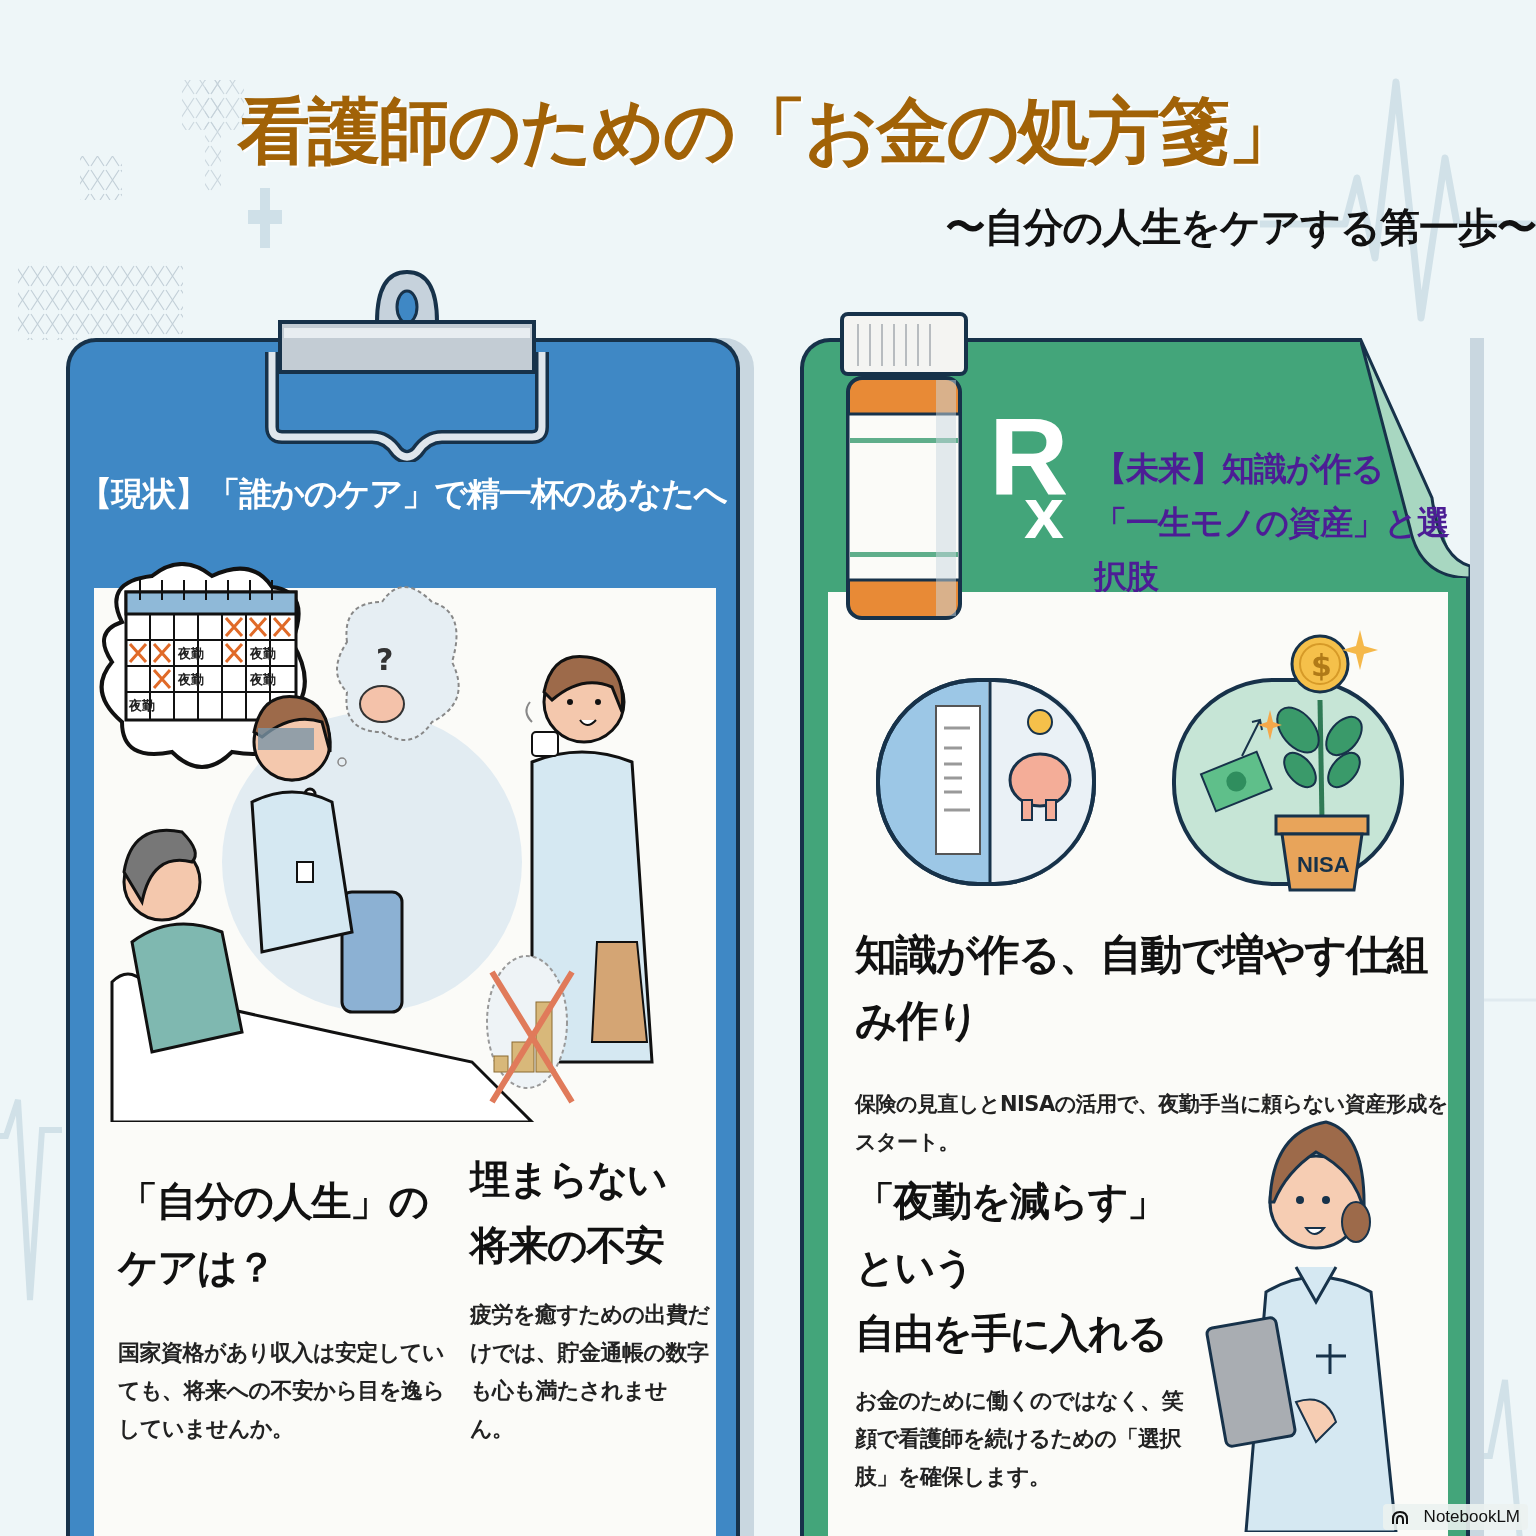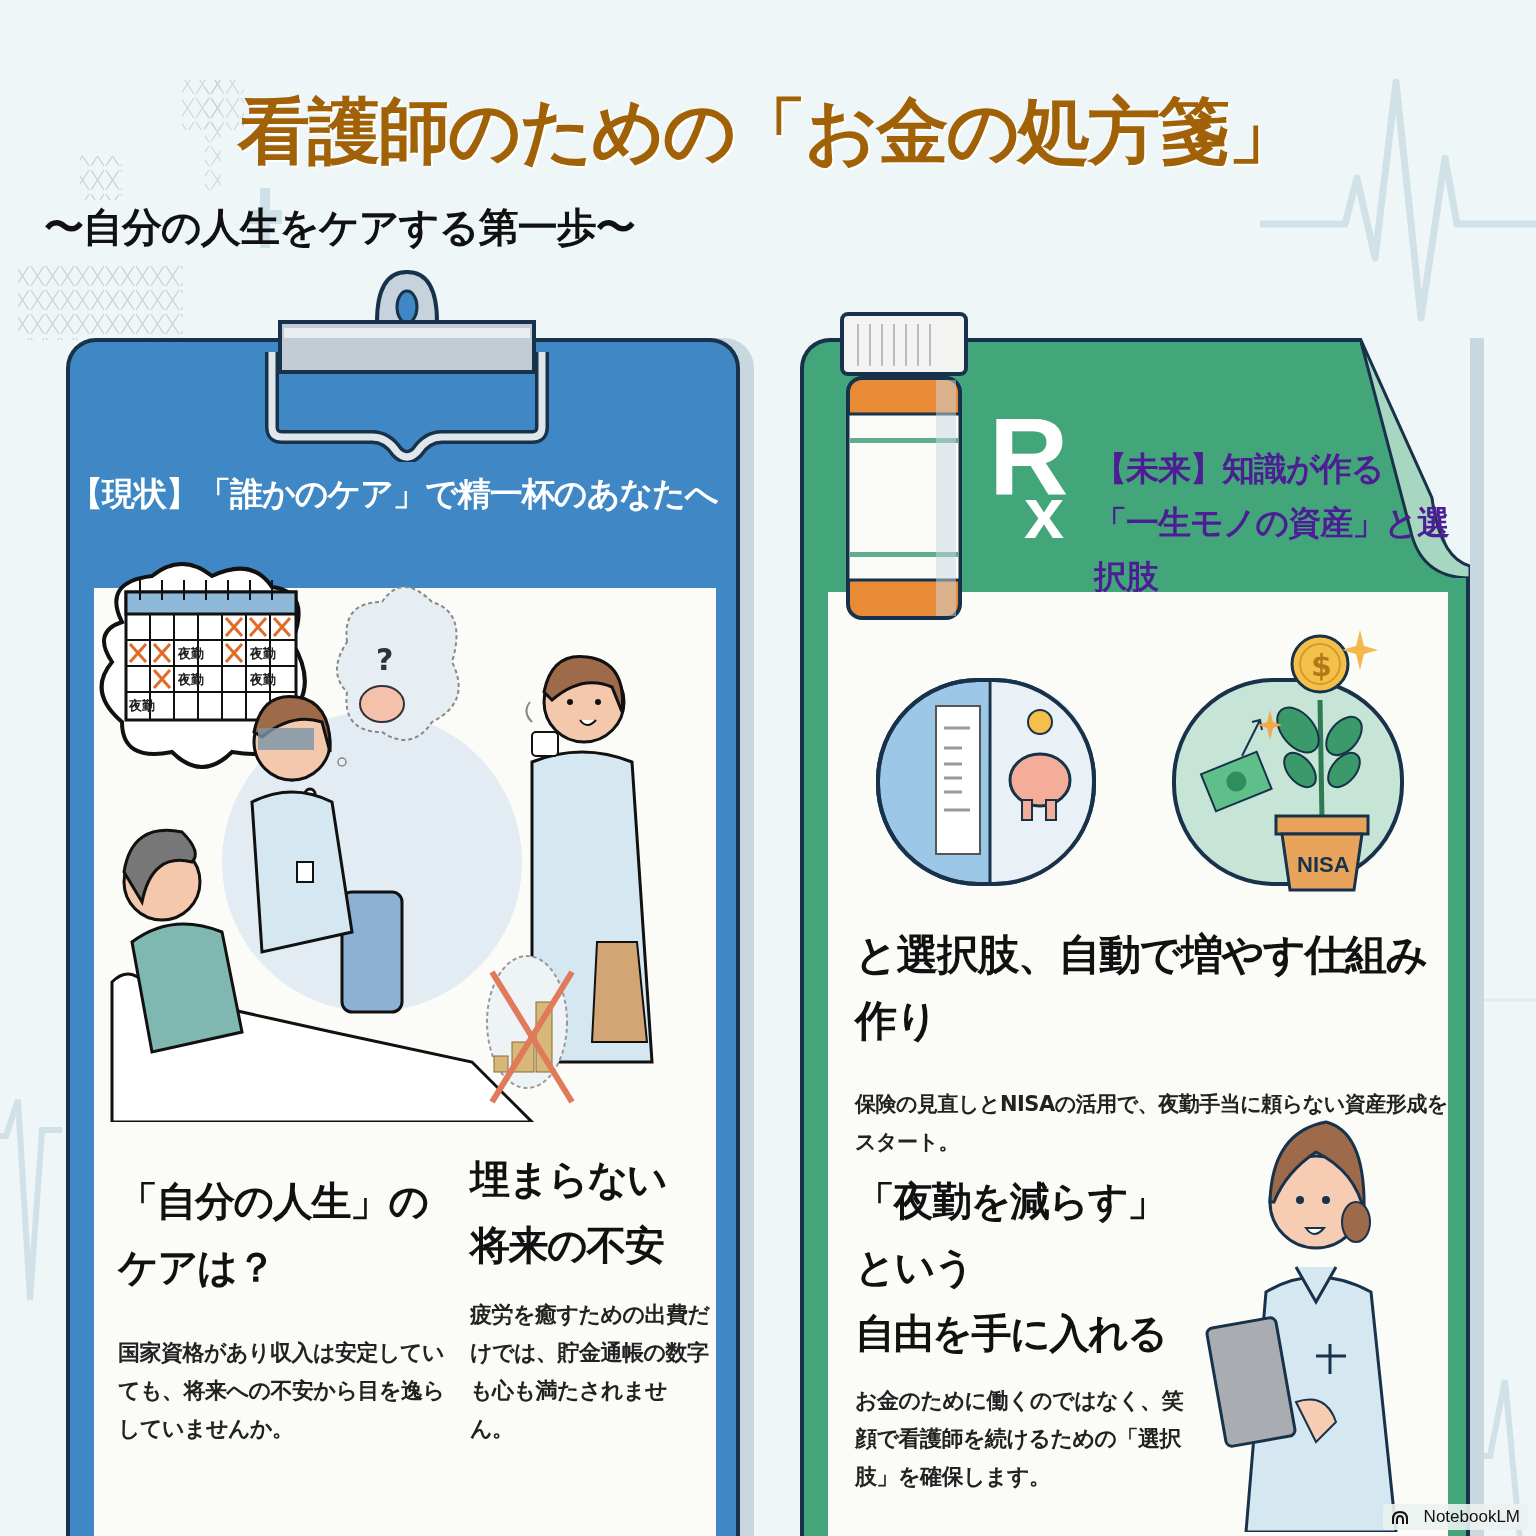--- a/index.html
+++ b/index.html
@@ -14,21 +14,21 @@
 
   
   .title {
     position: absolute; left: 0; right: 0; top: 84px;
     text-align: center; font-weight: bold; font-size: 72px;
     letter-spacing: -2px; color: #a16207;
     text-shadow: 2px 2px 0 #fff;
   }
   .subtitle {
     position: absolute; left: 0; right: 0; top: 200px;
-    text-align: left; font-weight: bold; font-size: 40px;
+    text-align: right; font-weight: bold; font-size: 40px;
     letter-spacing: -1px; color: #111; padding-left: 44px;
   }
 
   
   .panel {
     position: absolute; border: 4px solid #17324a; border-radius: 30px 30px 0 0;
     border-bottom: none;
   }
   .panel-left {
     left: 66px; top: 338px; width: 674px; height: 1210px;
@@ -39,21 +39,21 @@
     left: 800px; top: 338px; width: 670px; height: 1210px;
     background: #43a57a;
     box-shadow: 14px 0 0 #c9d7e0;
     border-radius: 30px 0 0 0;
   }
   .panel-right .fold-flap {
     position: absolute; right: -4px; top: -4px;
   }
   .panel-head-left {
     position: absolute; left: 0; right: 0; top: 130px;
-    color: #fff; font-size: 33px; font-weight: bold;
+    text-align: center; color: #fff; font-size: 33px; font-weight: bold;
     letter-spacing: -1px;
   }
   .sheet {
     position: absolute; background: #fbfbf8;
   }
   .sheet-left { left: 24px; top: 246px; width: 622px; height: 980px; }
   .sheet-right { left: 24px; top: 250px; width: 620px; height: 980px; }
 
   
   .clip { position: absolute; left: 262px; top: 260px; }
@@ -304,21 +304,21 @@
     <text x="441" y="56" font-size="30" font-weight="bold" fill="#b07a18">$</text>
     <path d="M490 10 L494 26 L508 30 L494 34 L490 50 L486 34 L472 30 L486 26Z" fill="#f5b84a"></path>
     <path d="M400 90 L403 102 L412 105 L403 108 L400 120 L397 108 L388 105 L397 102Z" fill="#f5a84a"></path>
     <rect x="406" y="196" width="92" height="18" fill="#e8a45a" stroke="#17324a" stroke-width="3"></rect>
     <path d="M412 214 L492 214 L484 270 L420 270 Z" fill="#e8a45a" stroke="#17324a" stroke-width="3"></path>
     <text x="427" y="252" font-size="22" font-weight="bold" fill="#17324a" font-family="Liberation Sans, sans-serif">NISA</text>
   </g>
 </svg>
 
 <div class="rt1">
-  <div class="h-big">と選択肢、自動で増やす仕組み作り</div>
+  <div class="h-big">知識が作る、自動で増やす仕組み作り</div>
   <div class="body-txt">保険の見直しとNISAの活用で、夜勤手当に頼らない資産形成をスタート。</div>
 </div>
 <div class="rt2">
   <div class="h-big">「夜勤を減らす」という</div>
   <div class="h-big">自由を手に入れる</div>
   <div class="body-txt">お金のために働くのではなく、笑顔で看護師を続けるための「選択肢」を確保します。</div>
 </div>
 
 <svg class="illus" style="left:1196px;top:1092px" width="230" height="440" viewBox="0 0 230 440">
   <circle cx="120" cy="110" r="46" fill="#f6cdb3" stroke="#17324a" stroke-width="3"></circle>

